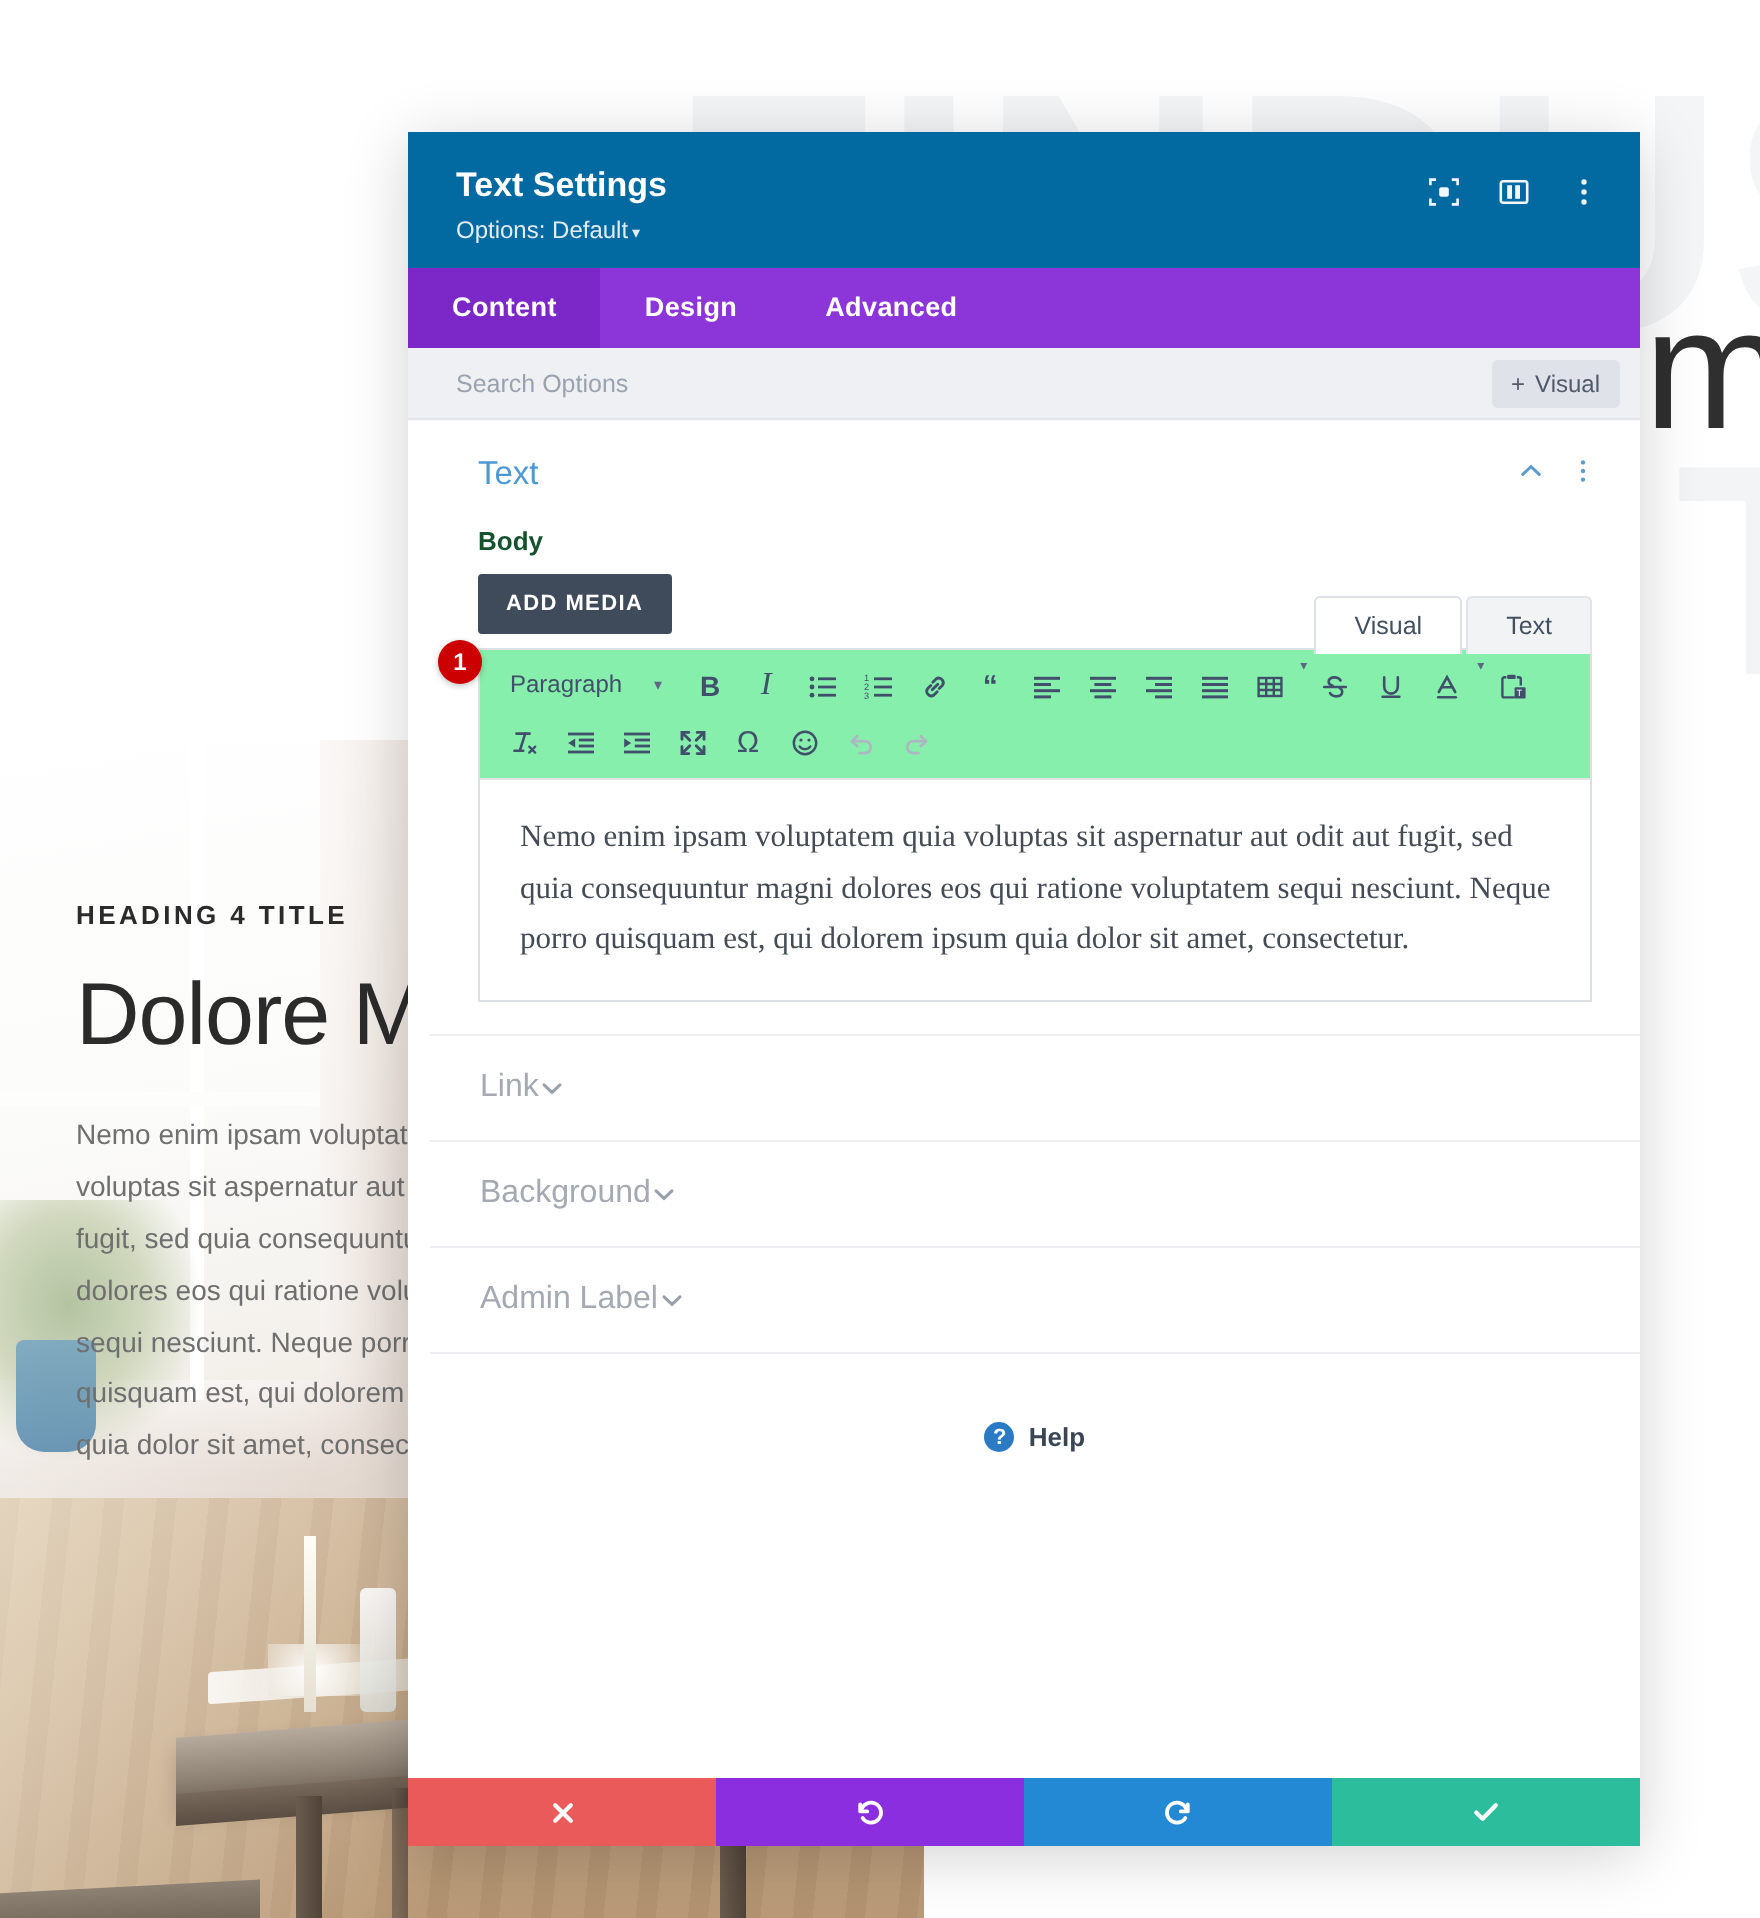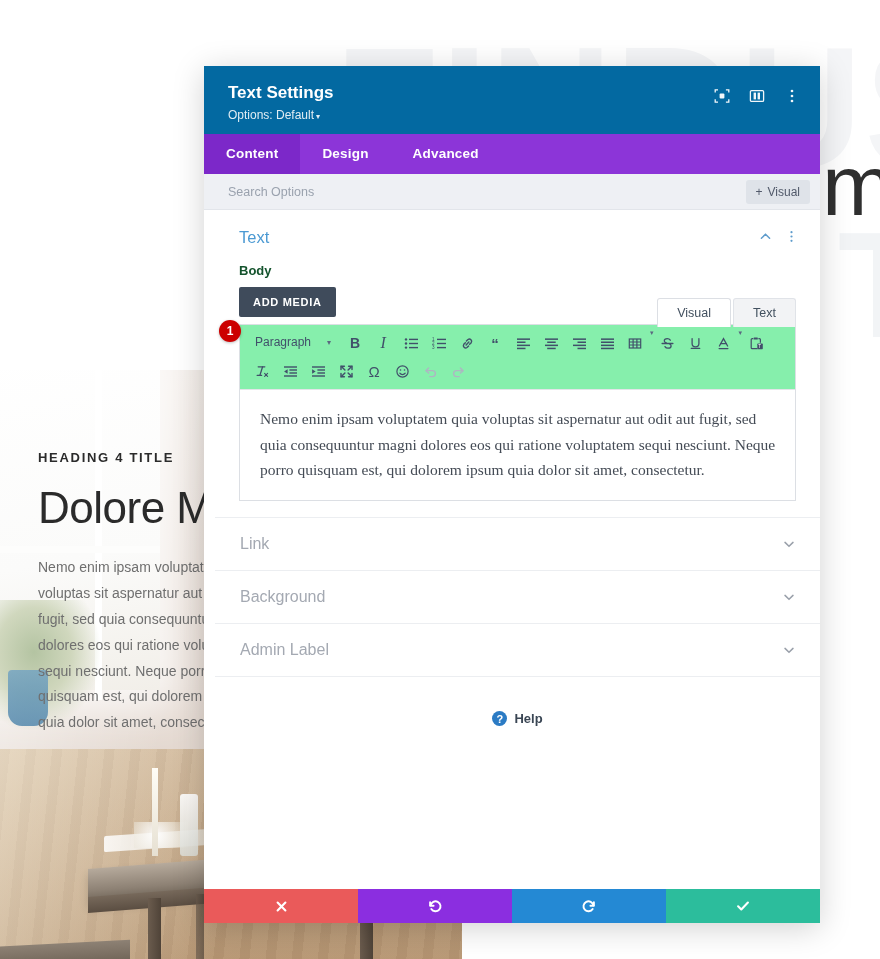--- a/index.html
+++ b/index.html
@@ -253,21 +253,21 @@
     width: 22px; height: 22px; border-radius: 50%;
     background: #cc0000; color: #fff;
     font-size: 12px; font-weight: 700;
     display: flex; align-items: center; justify-content: center;
     box-shadow: 0 1px 3px rgba(0,0,0,.25);
     z-index: 5;
   }
 
   .accordion { margin-top: 16px; }
   .acc-row {
-    display: flex; align-items: center; justify-content: space-between;
+    display: flex; align-items: center; 
     padding: 17px 24px 17px 25px;
     border-top: 1px solid #eceef1;
     cursor: pointer;
   }
   .acc-row:last-child { border-bottom: 1px solid #eceef1; }
   .acc-label { font-size: 16px; color: #a4a9b2; }
   .acc-chevron { color: #9aa0aa; display: flex; }
 
   .help-row {
     display: flex; align-items: center; justify-content: center; gap: 7px;

